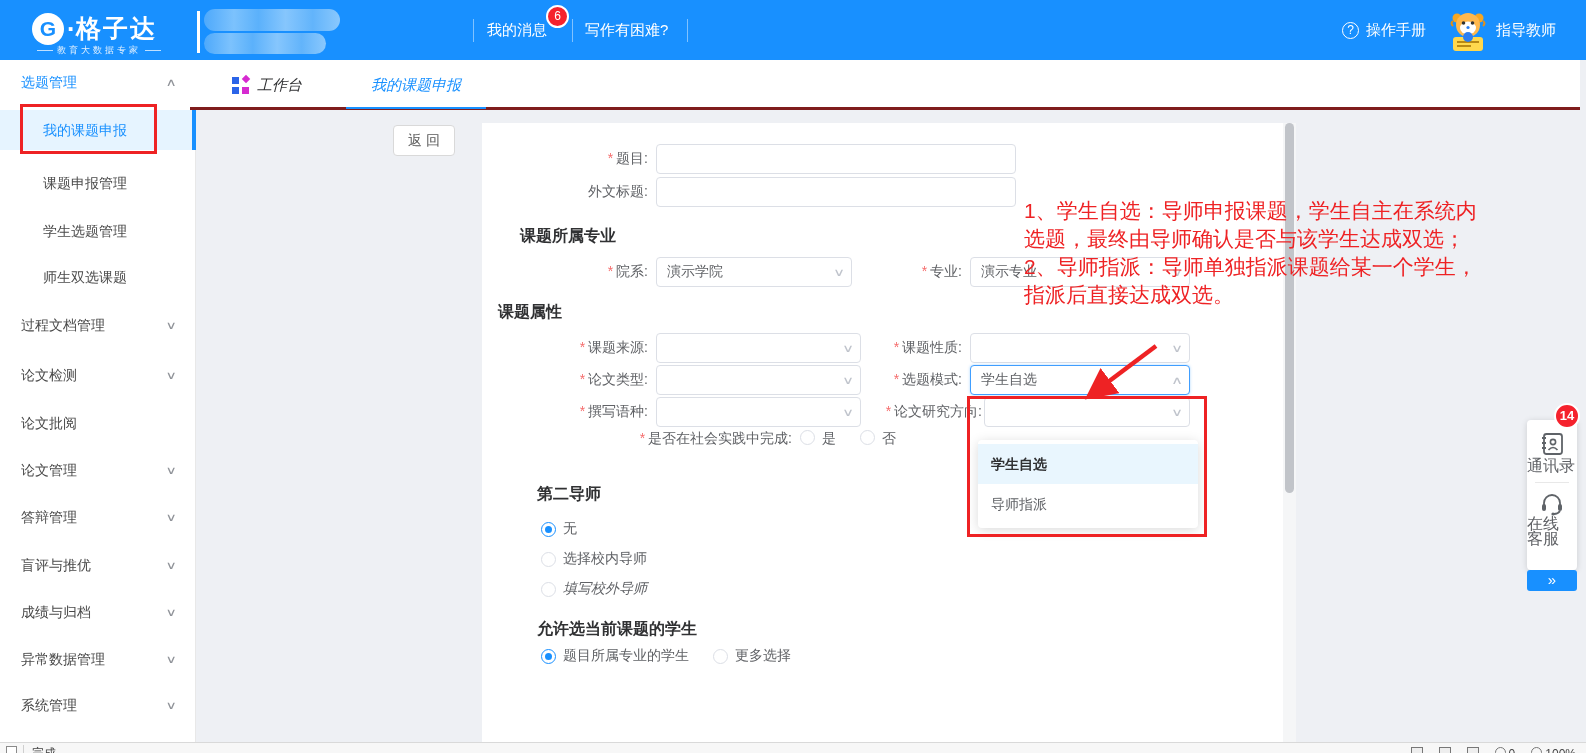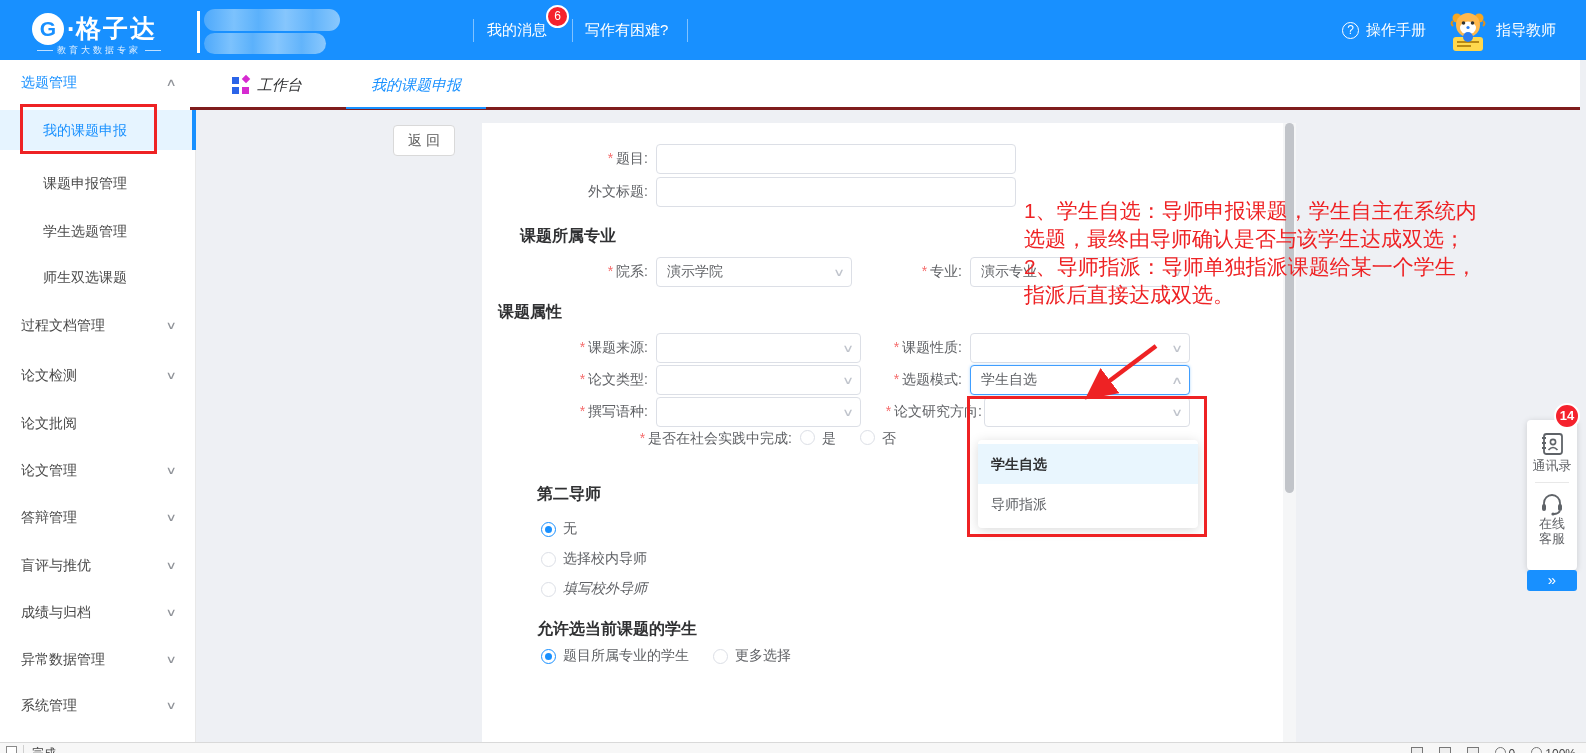--- a/index.html
+++ b/index.html
@@ -88,21 +88,21 @@
   .dd { position:absolute; left:978px; top:440px; width:220px; background:#fff; border-radius:4px;
         box-shadow:0 2px 12px rgba(0,0,0,.15); padding:4px 0; z-index:30; }
   .dd-item { height:40px; line-height:40px; padding:0 13px; font-size:14px; color:#606266; cursor:pointer; }
   .dd-item.sel-on { background:#e9f6fe; color:#303133; font-weight:bold; }
   
   .fpanel { position:absolute; left:1527px; top:420px; width:50px; height:150px; background:#fff; border-radius:4px;
             box-shadow:0 1px 6px rgba(0,0,0,.15); z-index:40; }
   .fbadge { position:absolute; left:1554px; top:403px; width:26px; height:26px; border-radius:50%; background:#f5222d;
             border:2px solid #fff; color:#fff; font-size:13px; font-weight:bold; text-align:center; line-height:22px; z-index:41; }
   .f-ic { display:block; margin:0 auto; }
-  .f-lbl { text-align:center; font-size:13px; color:#606266; line-height:15px; }
+  .f-lbl { font-size:16px; color:#606266; line-height:15px; }
   .f-div { margin:9px 8px; border-top:1px solid #e8e8e8; }
   .fexpand { position:absolute; left:1527px; top:570px; width:50px; height:21px; background:#1890ff; border-radius:3px;
              color:#fff; text-align:center; line-height:19px; font-size:15px; cursor:pointer; z-index:40; }
   
   .sbar { position:absolute; left:0; top:742px; width:1586px; height:11px; background:#f7f7f7; border-top:1px solid #d9d9d9;
           overflow:hidden; z-index:50; }
   .sbar-in { position:absolute; left:0; top:2px; width:1586px; height:20px; display:flex; align-items:flex-start;
              font-size:12px; color:#444; }
   .sb-ic { display:inline-block; width:11px; height:13px; border:1px solid #8a8a8a; background:#fff; margin:1px 6px 0 6px; }
   .sb-div { width:1px; height:16px; background:#cfcfcf; margin-right:8px; }

